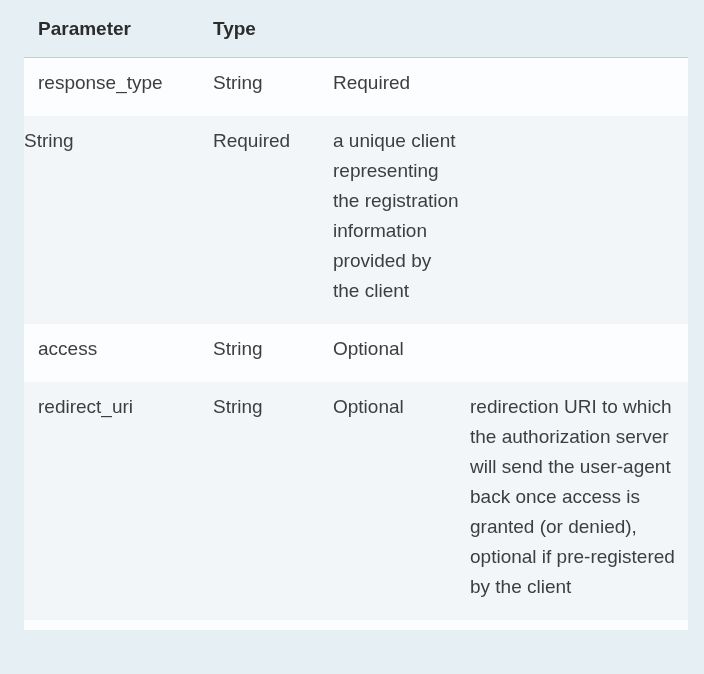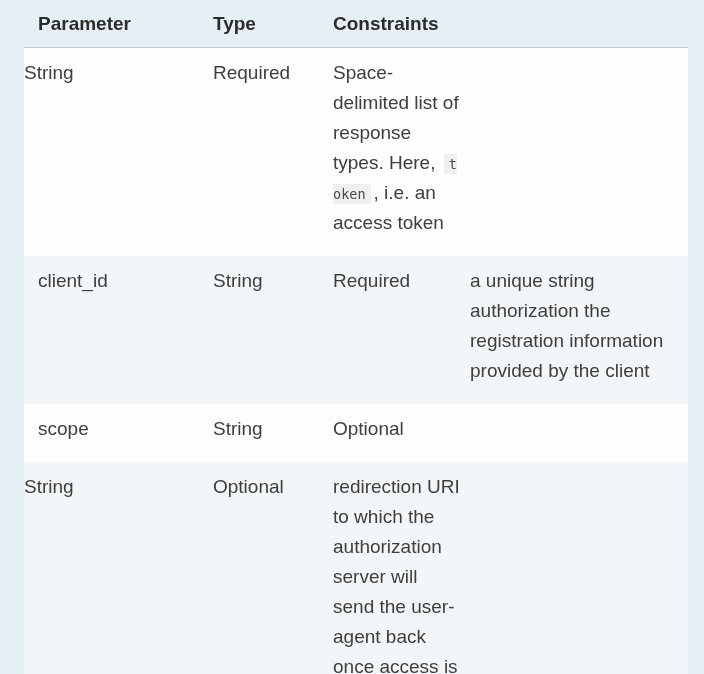--- a/index.html
+++ b/index.html
@@ -27,21 +27,21 @@
     width: 664px;
   }
   .row {
     display: grid;
     grid-template-columns: 189px 120px 137px 218px;
     align-items: start;
   }
   .row.odd  { background: var(--row-odd); }
   .row.even { background: var(--row-even); }
   .row.header {
-    height: 48px;
+    height: 58px;
     align-items: center;
     background: transparent;
     border-bottom: 1.5px solid var(--header-border);
   }
   .cell {
     font-size: 19px;
     line-height: 30px;
     padding: 10px 9px 18px 0;
     color: var(--body-text);
     word-wrap: break-word;
@@ -68,41 +68,40 @@
   }
   .row.partial { height: 10px; background: var(--row-odd); }
 </style>
 </head>
 <body>
 
 <div class="table">
   <div class="row header">
     <div class="cell first">Parameter</div>
     <div class="cell">Type</div>
-    <div class="cell">Constraints</div>
   </div>
 
   <div>
       <div class="row odd">
+        <div class="cell first">response_type</div>
         <div class="cell">String</div>
         <div class="cell">Required</div>
-        <div class="cell">Space-delimited list of response types. Here, <code class="inline-code">token</code>, i.e. an access token</div>
       </div>
       <div class="row even">
-        <div class="cell first">client_id</div>
         <div class="cell">String</div>
         <div class="cell">Required</div>
-        <div class="cell">a unique string authorization the registration information provided by the client</div>
+        <div class="cell">a unique client representing the registration information provided by the client</div>
       </div>
       <div class="row odd">
-        <div class="cell first">scope</div>
+        <div class="cell first">access</div>
         <div class="cell">String</div>
         <div class="cell">Optional</div>
       </div>
       <div class="row even">
+        <div class="cell first">redirect_uri</div>
         <div class="cell">String</div>
         <div class="cell">Optional</div>
         <div class="cell">redirection URI to which the authorization server will send the user-agent back once access is granted (or denied), optional if pre-registered by the client</div>
       </div>
     </div>
 
   <div class="row partial"></div>
 </div>
 
 </body></html>

